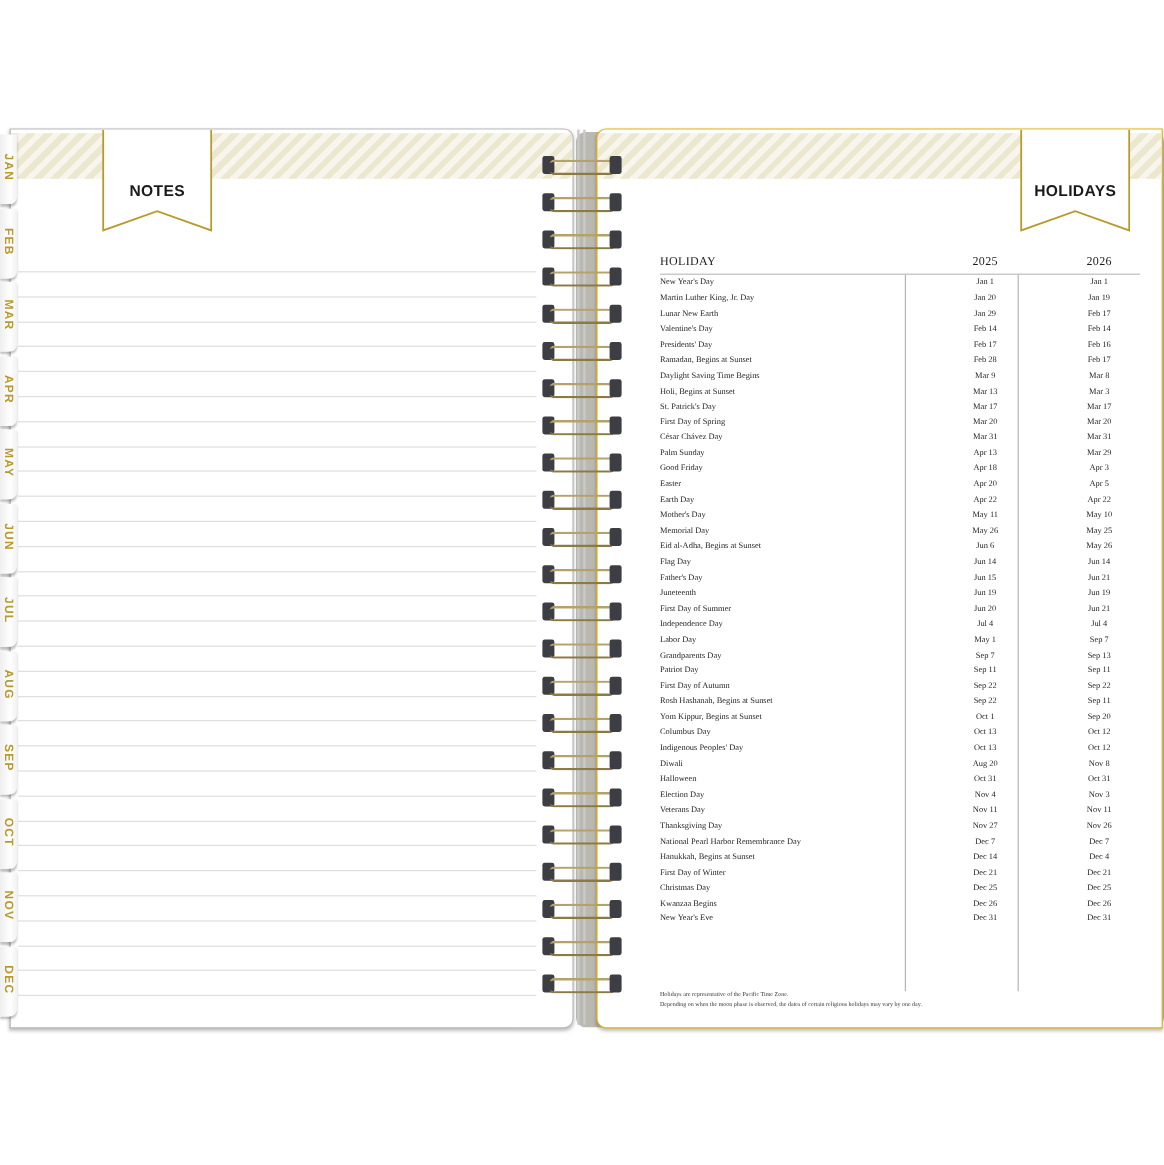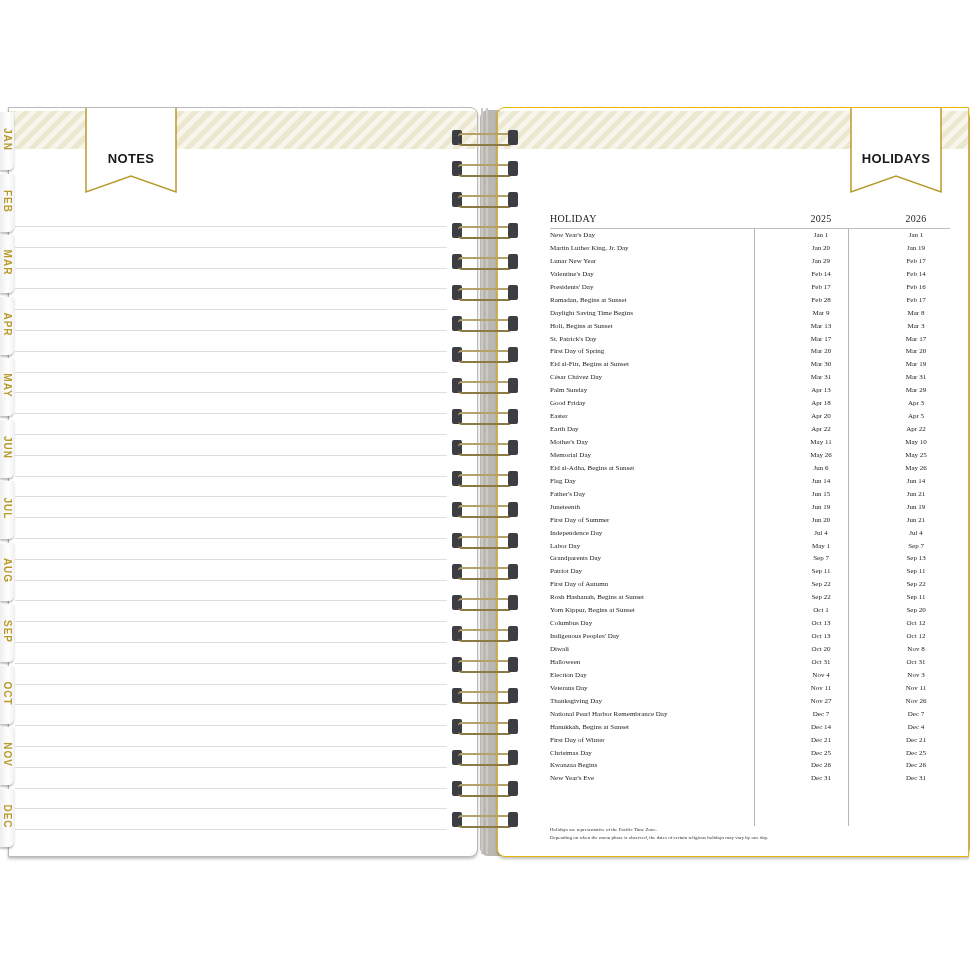--- a/index.html
+++ b/index.html
@@ -215,21 +215,21 @@
             <span class="cell-name">New Year's Day</span>
             <span class="cell-2025">Jan 1</span>
             <span class="cell-2026">Jan 1</span>
           </div>
           <div class="row">
             <span class="cell-name">Martin Luther King, Jr. Day</span>
             <span class="cell-2025">Jan 20</span>
             <span class="cell-2026">Jan 19</span>
           </div>
           <div class="row">
-            <span class="cell-name">Lunar New Year</span>
+            <span class="cell-name">Lunar New Earth</span>
             <span class="cell-2025">Jan 29</span>
             <span class="cell-2026">Feb 17</span>
           </div>
           <div class="row">
             <span class="cell-name">Valentine's Day</span>
             <span class="cell-2025">Feb 14</span>
             <span class="cell-2026">Feb 14</span>
           </div>
           <div class="row">
             <span class="cell-name">Presidents' Day</span>
@@ -255,25 +255,20 @@
             <span class="cell-name">St. Patrick's Day</span>
             <span class="cell-2025">Mar 17</span>
             <span class="cell-2026">Mar 17</span>
           </div>
           <div class="row">
             <span class="cell-name">First Day of Spring</span>
             <span class="cell-2025">Mar 20</span>
             <span class="cell-2026">Mar 20</span>
           </div>
           <div class="row">
-            <span class="cell-name">Eid al-Fitr, Begins at Sunset</span>
-            <span class="cell-2025">Mar 30</span>
-            <span class="cell-2026">Mar 19</span>
-          </div>
-          <div class="row">
             <span class="cell-name">César Chávez Day</span>
             <span class="cell-2025">Mar 31</span>
             <span class="cell-2026">Mar 31</span>
           </div>
           <div class="row">
             <span class="cell-name">Palm Sunday</span>
             <span class="cell-2025">Apr 13</span>
             <span class="cell-2026">Mar 29</span>
           </div>
           <div class="row">
@@ -366,21 +361,21 @@
             <span class="cell-2025">Oct 13</span>
             <span class="cell-2026">Oct 12</span>
           </div>
           <div class="row">
             <span class="cell-name">Indigenous Peoples' Day</span>
             <span class="cell-2025">Oct 13</span>
             <span class="cell-2026">Oct 12</span>
           </div>
           <div class="row">
             <span class="cell-name">Diwali</span>
-            <span class="cell-2025">Oct 20</span>
+            <span class="cell-2025">Aug 20</span>
             <span class="cell-2026">Nov 8</span>
           </div>
           <div class="row">
             <span class="cell-name">Halloween</span>
             <span class="cell-2025">Oct 31</span>
             <span class="cell-2026">Oct 31</span>
           </div>
           <div class="row">
             <span class="cell-name">Election Day</span>
             <span class="cell-2025">Nov 4</span>

